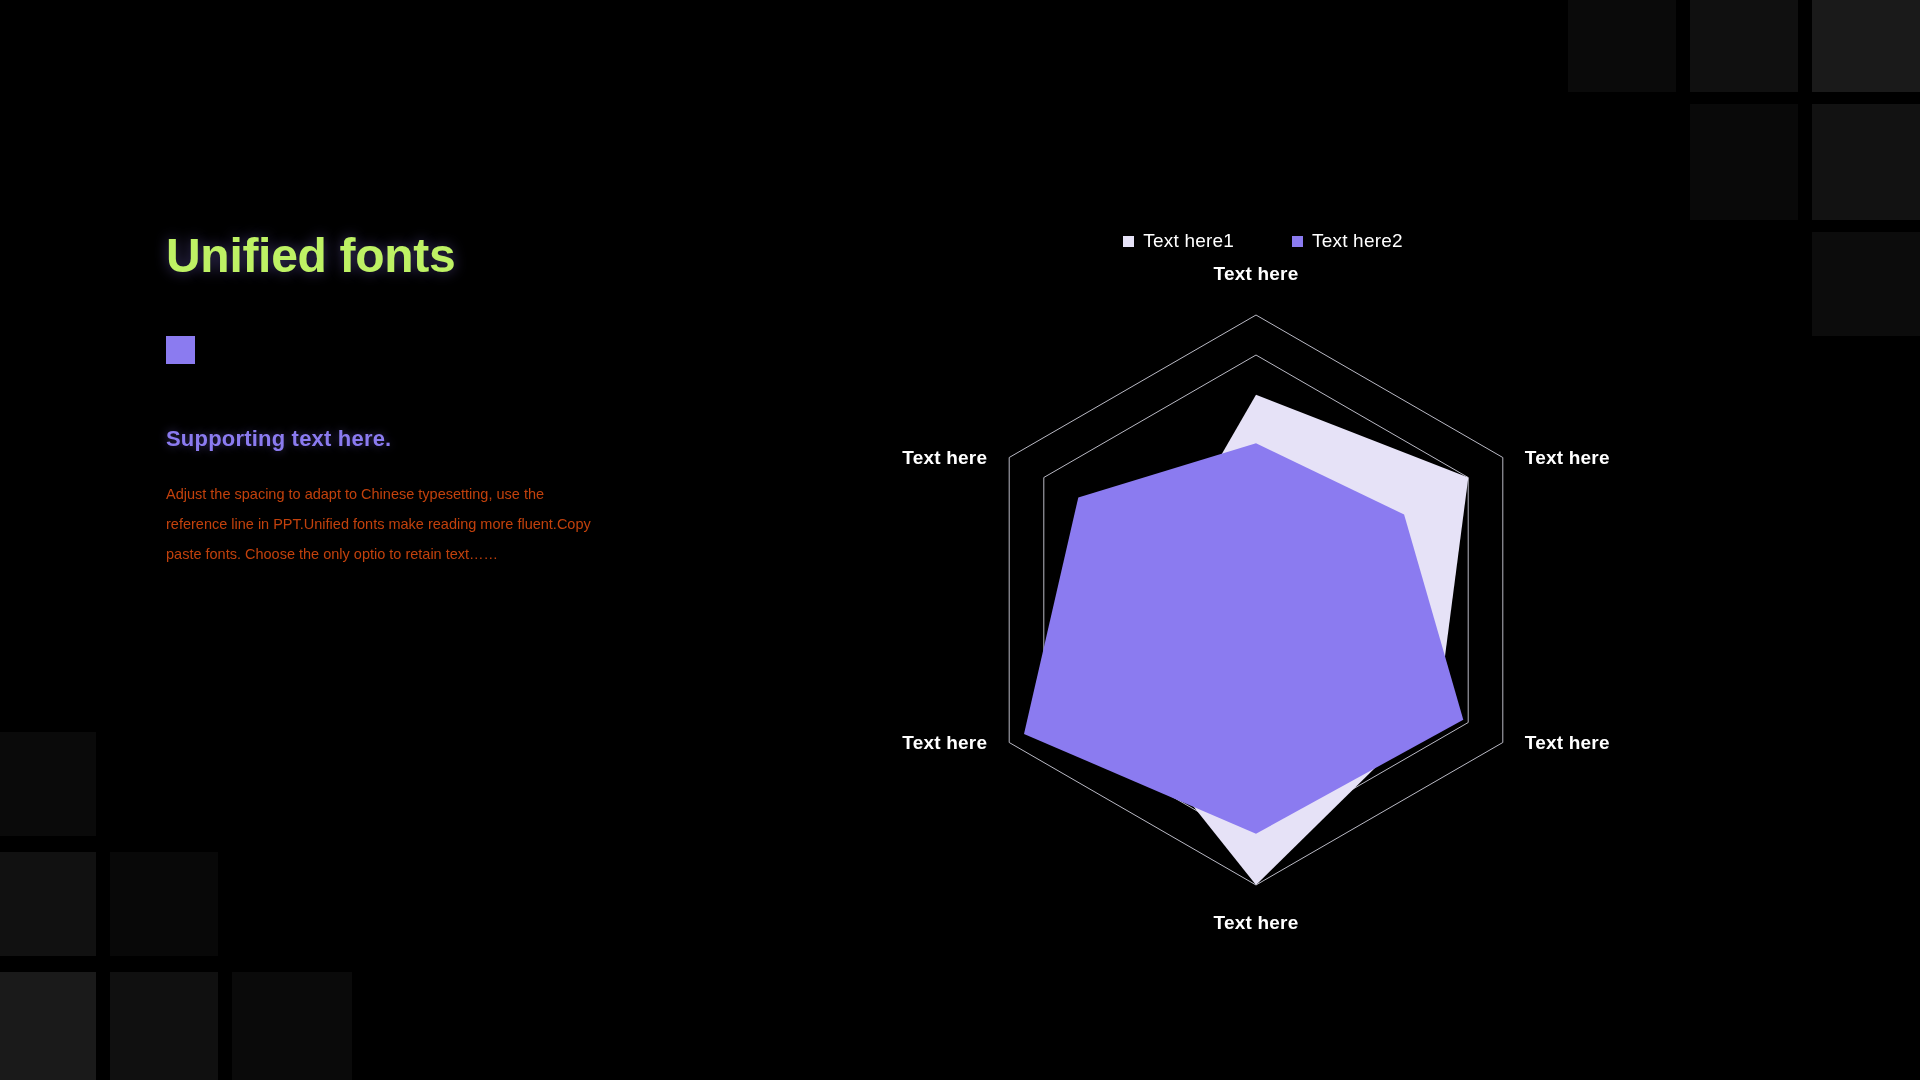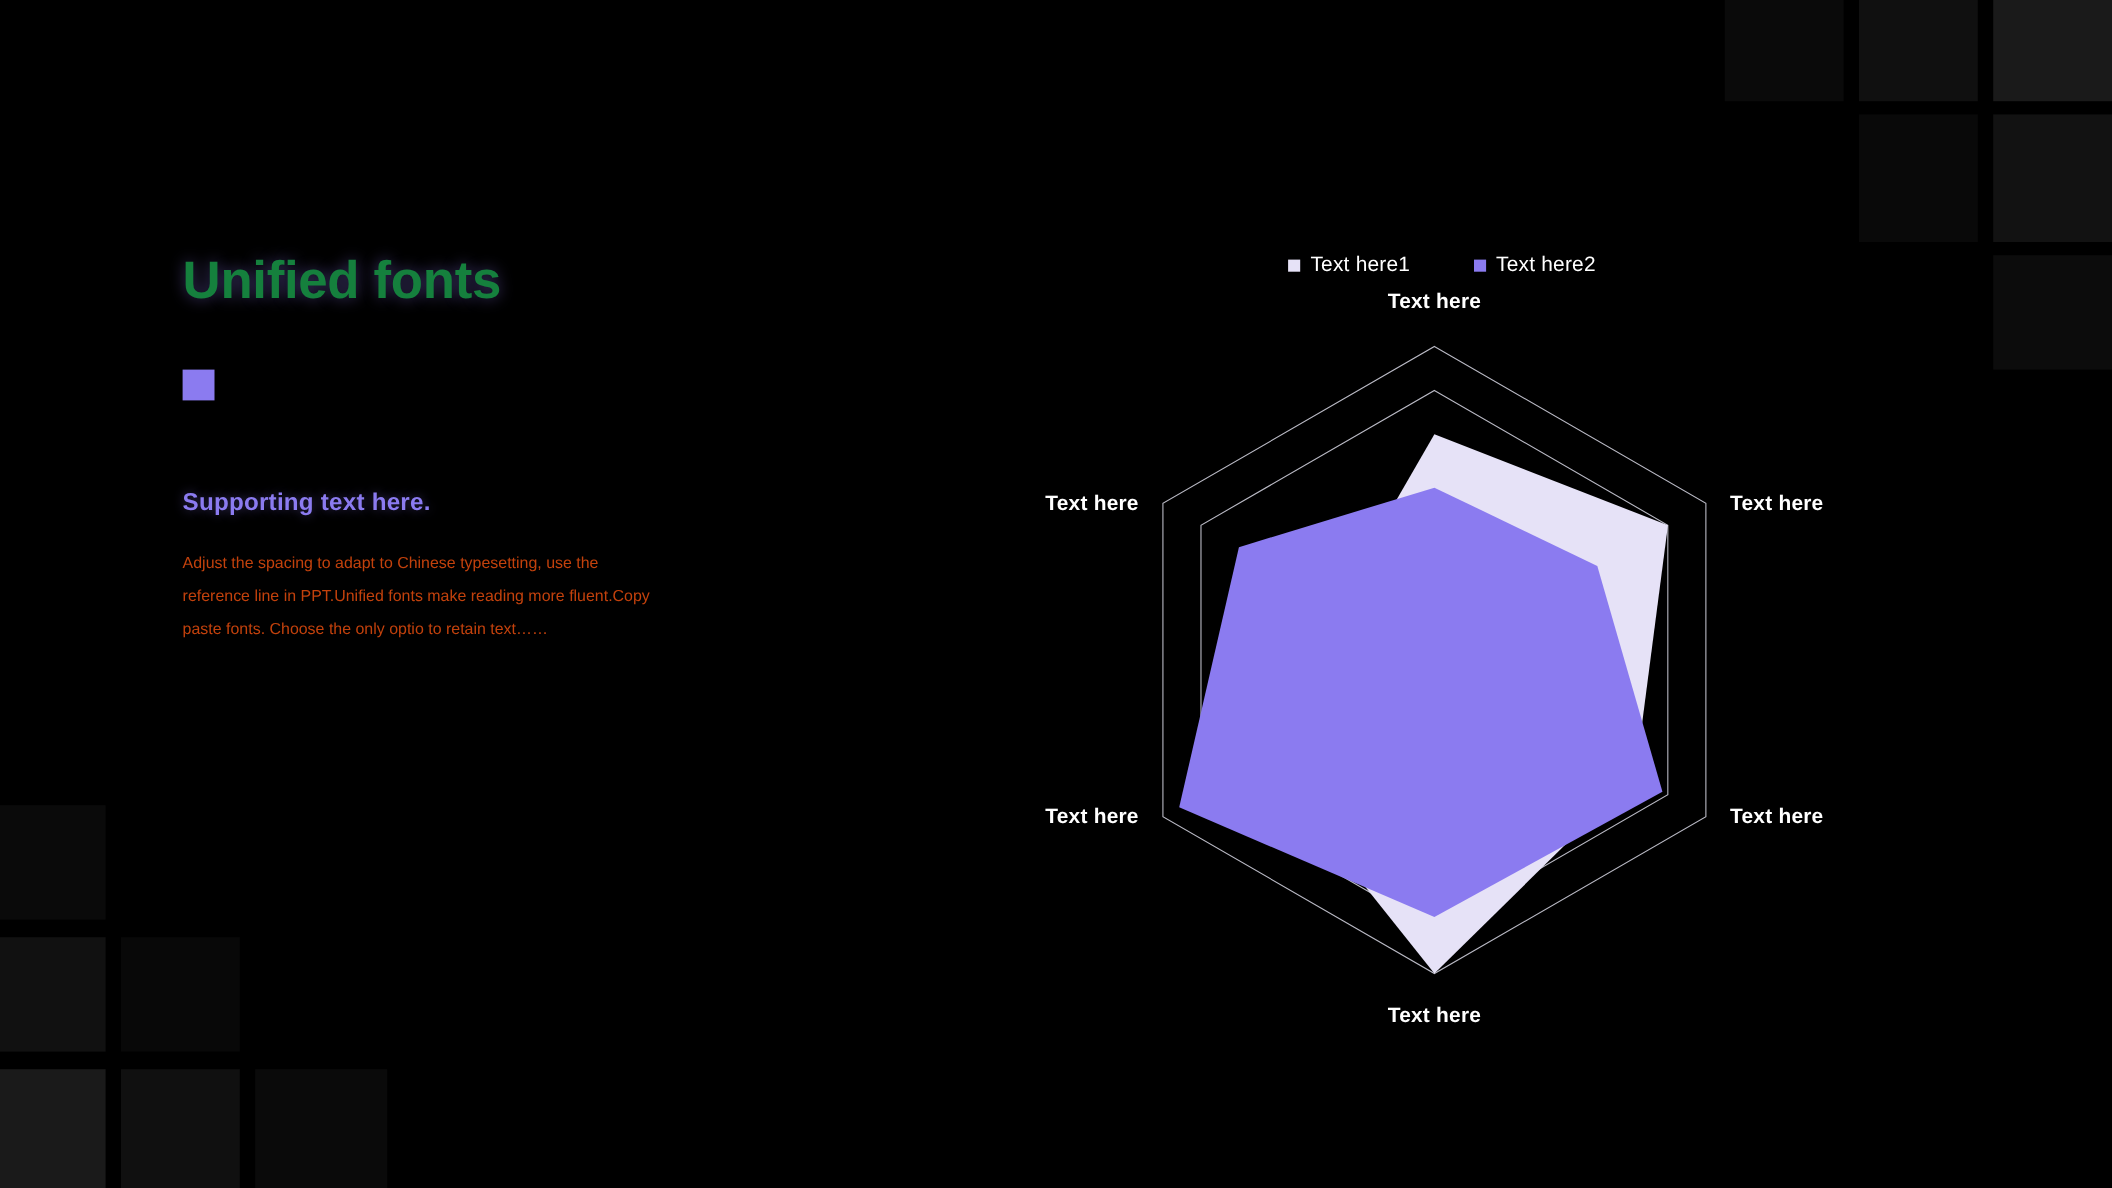--- a/index.html
+++ b/index.html
@@ -37,54 +37,54 @@
     width: 640px;
   }
   .title-line {
     font-size: 48px;
     font-weight: bold;
     line-height: 1.18;
     letter-spacing: -0.3px;
     white-space: nowrap;
   }
   .title-line-1 {
-    color: #15803d;
+    color: #bef264;
     text-shadow: 0 0 14px rgba(139,123,240,0.45);
   }
   .title-line-2 {
     color: #ffffff;
     text-shadow: 0 0 14px rgba(255,255,255,0.35);
   }
   #accent-square {
     width: 29px;
     height: 28px;
     background: #8b7bf0;
     margin-top: 51px;
   }
   #supporting-heading {
-    margin-top: 80px;
+    margin-top: 62px;
     font-size: 22px;
     font-weight: bold;
     color: #8b7bf0;
     letter-spacing: 0.2px;
     text-shadow: 0 0 10px rgba(139,123,240,0.4);
   }
   #body-paragraph {
     margin-top: 27px;
     font-size: 14.5px;
     line-height: 30px;
     color: #c2410c;
     width: 430px;
     font-weight: normal;
   }
 
   
   #chart-panel {
     position: absolute;
-    left: 896px;
+    left: 848px;
     top: 230px;
     width: 830px;
     height: 730px;
   }
   #chart-legend {
     position: absolute;
     left: 0;
     top: 0;
     width: 830px;
     display: flex;

